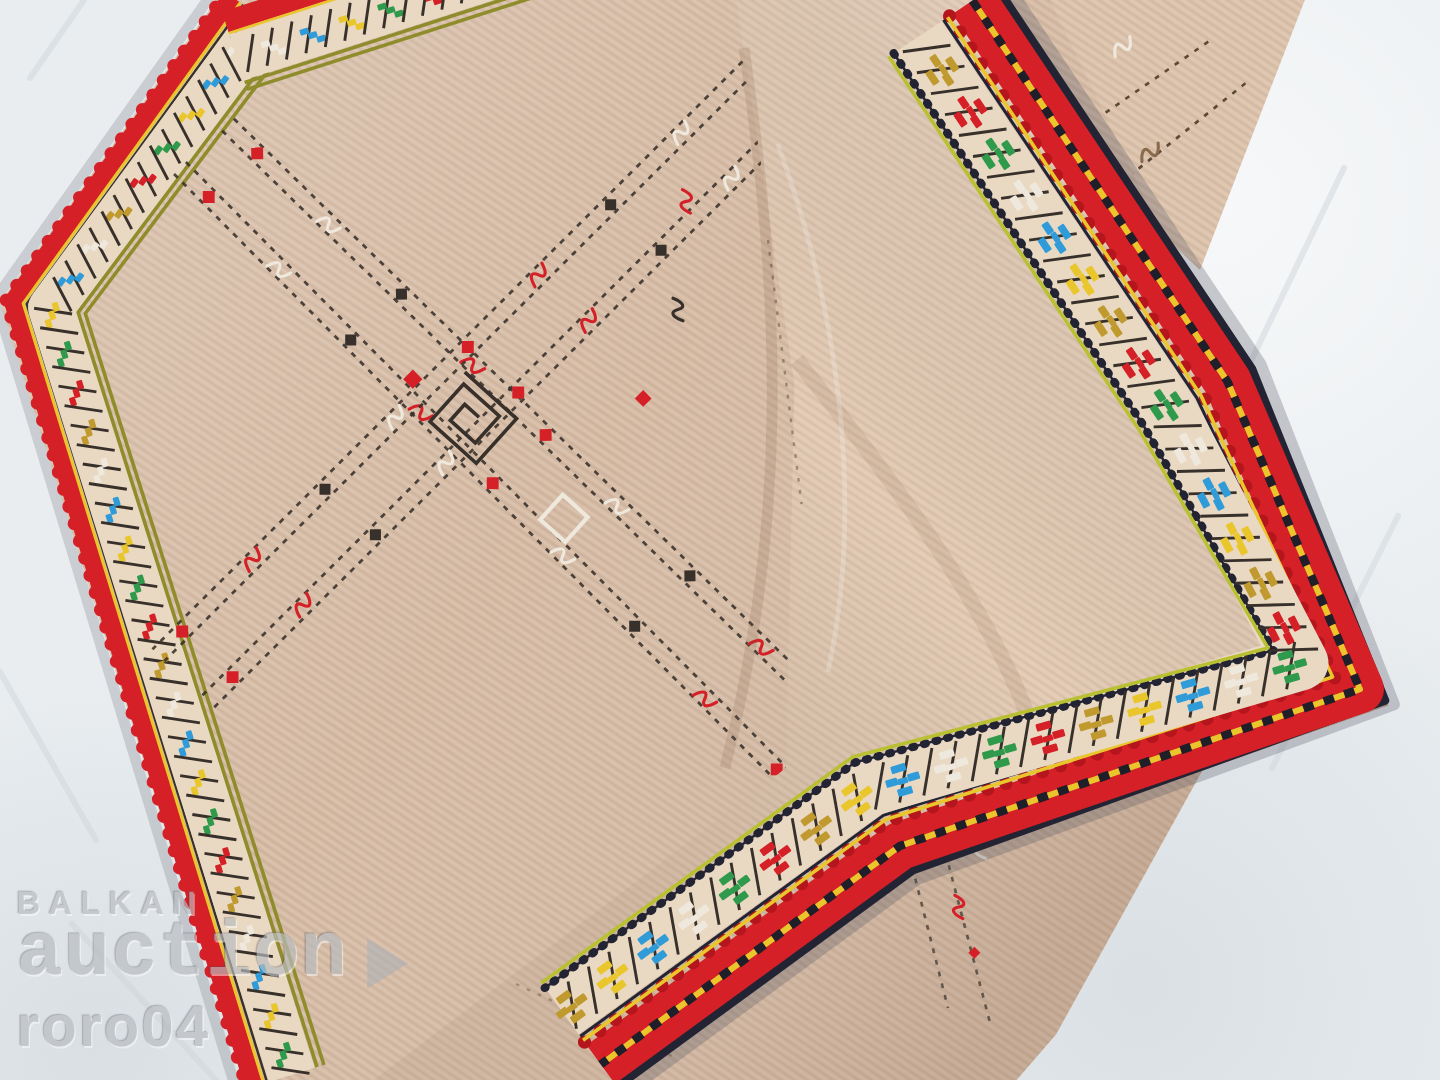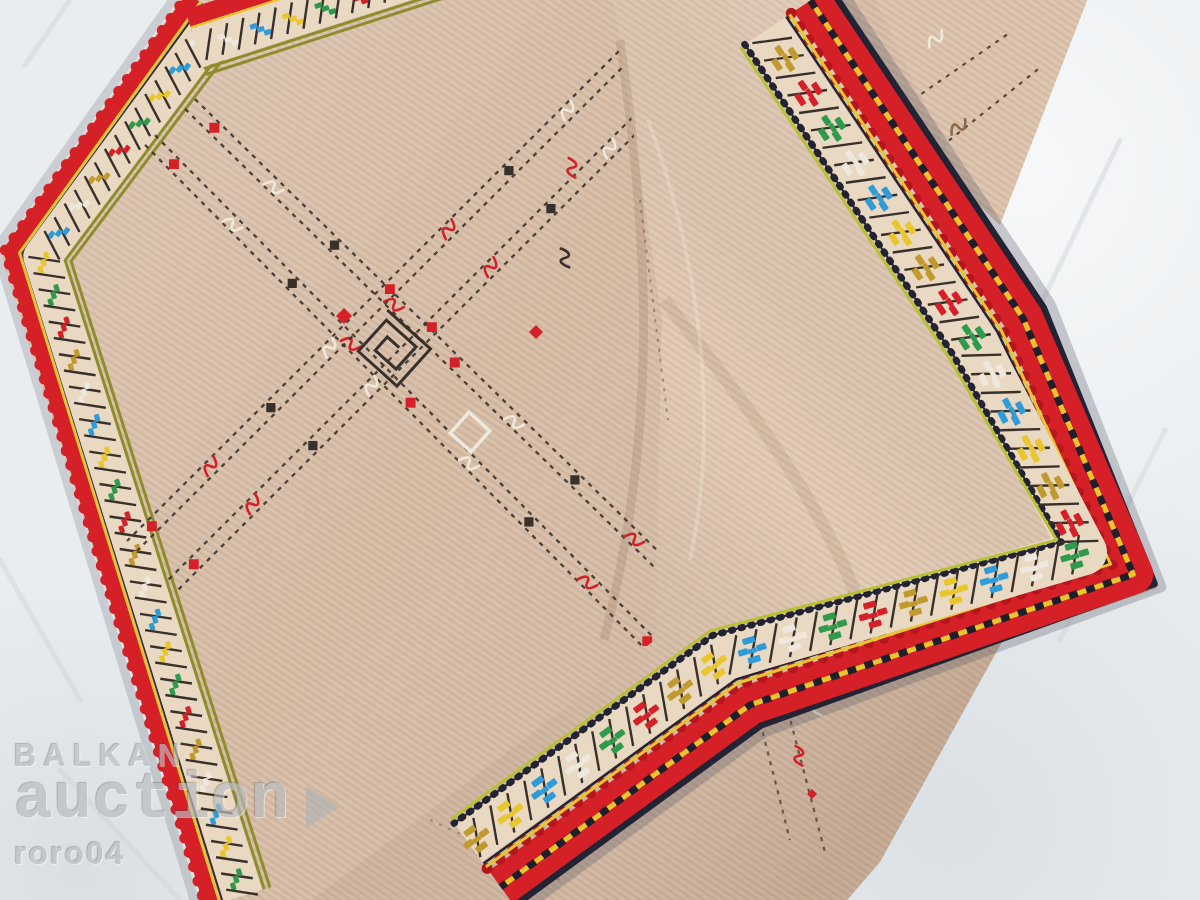--- a/index.html
+++ b/index.html
@@ -2,27 +2,27 @@
 <html style="--wm: #b9bcc0;"><head>
 <meta charset="utf-8">
 <style>
   html,body{margin:0;padding:0;background:#c9ccd0;}
   .scene{position:relative;width:1200px;height:900px;overflow:hidden;
          background:#e9edf0;font-family:"Liberation Sans",sans-serif;}
   .scene svg{position:absolute;left:0;top:0;}
   .watermark{position:absolute;left:14px;top:740px;color:var(--wm,#b9bcc0);
     opacity:.68;line-height:1.02;
     text-shadow:1px 1px 0 rgba(255,255,255,.7),-1px -1px 1px rgba(70,70,80,.5);}
-  .wm-top{font-size:31px;font-weight:bold;letter-spacing:7px;}
+  .wm-top{font-size:27px;font-weight:bold;letter-spacing:7px;}
   .wm-row{display:flex;align-items:center;font-family:Liberation Mono, monospace;}
   .wm-main{font-size:64px;font-weight:bold;letter-spacing:1px;margin-top:-4px;}
   .wm-tri{display:inline-block;width:0;height:0;margin:10px 0 0 16px;
     border-top:21px solid transparent;border-bottom:21px solid transparent;
     border-left:34px solid rgba(172,176,182,.85);}
-  .wm-user{font-size:32px;font-weight:bold;letter-spacing:2px;margin-top:4px;}
+  .wm-user{font-size:48px;font-weight:bold;letter-spacing:2px;margin-top:4px;}
 </style>
 </head>
 <body>
 
 <div class="scene">
   <div id="svg-holder">
       <svg width="1200" height="900" viewBox="0 0 1200 900">
         <defs>
           <radialGradient id="bgHi" gradientUnits="userSpaceOnUse" cx="1020" cy="170" r="430">
             <stop offset="0" stop-color="#ffffff" stop-opacity="0.6"></stop>

